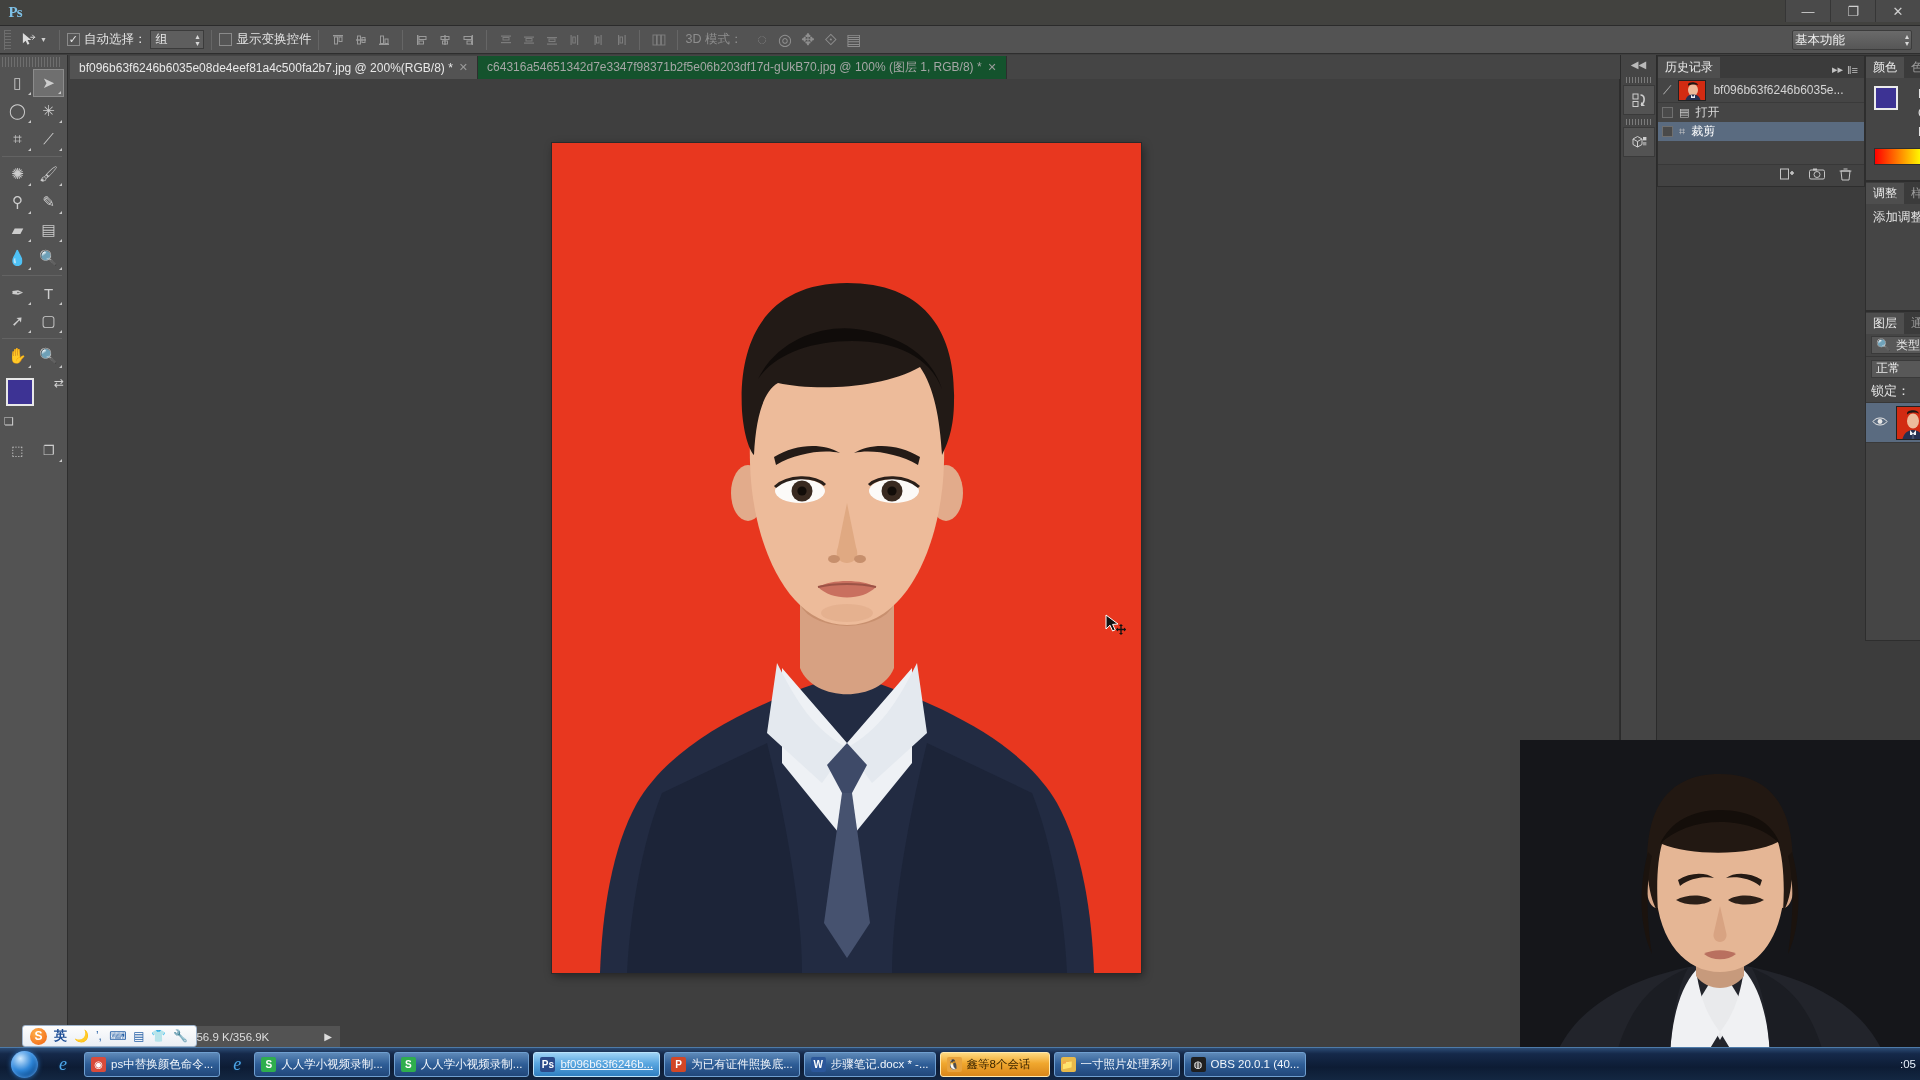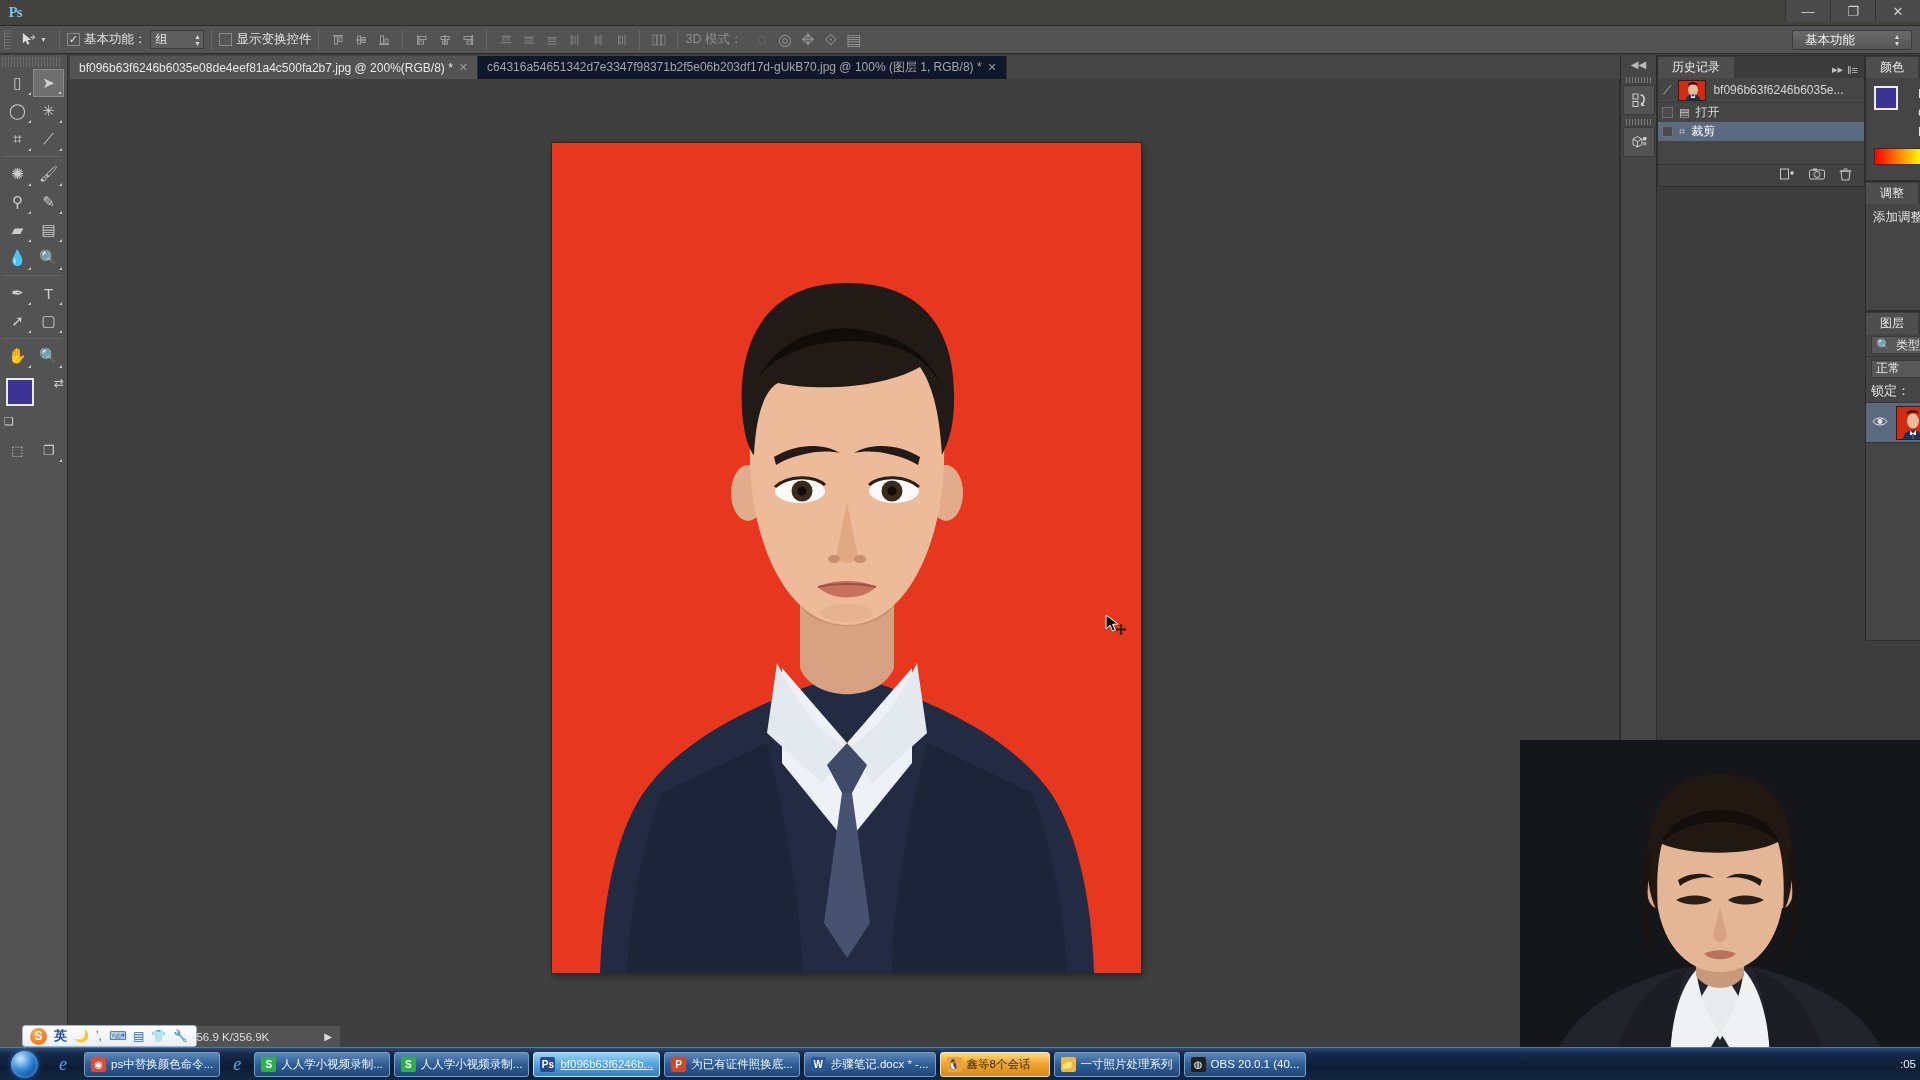--- a/index.html
+++ b/index.html
@@ -60,31 +60,31 @@
   .stepper { font-size: 8px; line-height: 7px; color: #d8d8d8; }
   .align-btn {
     width: 21px; height: 21px; display: flex; align-items: center; justify-content: center;
     margin: 0 1px; color: #9a9a9a;
   }
   .dim { color: #8e8e8e; }
   .workspace-select {
     position: absolute; right: 8px; top: 4px; width: 120px; height: 20px;
     background: linear-gradient(#6a6a6a,#565656); border: 1px solid #3c3c3c; border-radius: 2px;
     color: #f0f0f0; font-size: 12.5px; display: flex; align-items: center;
-    padding: 0 12px; justify-content: space-between; margin-left: 40px;
+    padding: 0 2px; justify-content: space-between; margin-left: 40px;
   }
 
   
   .tabbar {
     position: absolute; left: 70px; top: 55px; width: 1560px; height: 24px;
     background: #454545; display: flex; align-items: flex-end;
   }
   .doctab {
     height: 23px; display: flex; align-items: center; gap: 6px;
-    padding: 0 9px; font-size: 12px; background: #0f172a; color: #a6a6a6;
+    padding: 0 9px; font-size: 12px; background: #14532d; color: #a6a6a6;
     border-right: 1px solid #2e2e2e; white-space: nowrap;
   }
   .doctab.active { background: #535353; color: #e8e8e8; }
   .tab-close { font-size: 11px; color: #9b9b9b; }
 
   
   .toolbox {
     position: absolute; left: 0; top: 55px; width: 68px; height: 1000px;
     background: #535353; border-right: 1px solid #2e2e2e;
   }
@@ -141,21 +141,21 @@
     color: #b9b9b9; font-size: 10px; }
   .rail-btn {
     width: 32px; height: 30px; margin: 2px; background: #535353; border: 1px solid #3a3a3a;
     display: flex; align-items: center; justify-content: center; color: #cfcfcf; font-size: 14px;
   }
   .rail-grip { width: 26px; height: 6px; margin: 4px auto 1px;
     background-image: repeating-linear-gradient(to right, #7b7b7b 0 1px, transparent 1px 3px);}
 
   .panel { position: absolute; background: #454545; border: 1px solid #2e2e2e; }
   .panel-tabs { display: flex; height: 22px; background: #3b3b3b; align-items: flex-end; }
-  .ptab { height: 21px; padding: 0 14px; font-size: 12px; color: #9d9d9d;
+  .ptab { height: 21px; padding: 0 7px; font-size: 12px; color: #9d9d9d;
     display: flex; align-items: center; background: #3b3b3b; }
   .ptab.active { background: #4e4e4e; color: #eaeaea; }
   .panel-menu { margin-left: auto; display: flex; align-items: center; gap: 4px;
     padding: 0 6px 2px 0; color: #c2c2c2; font-size: 11px; }
 
   
   .hist-row { display: flex; align-items: center; height: 19px; font-size: 12px;
     color: #dcdcdc; padding-left: 4px; gap: 6px; }
   .hist-row.sel { background: #5a6b80; color: #fff; }
   .hist-snap { display: flex; align-items: center; gap: 7px; height: 25px; padding-left: 5px;
@@ -266,21 +266,21 @@
       <svg width="15" height="15" viewBox="0 0 16 16">
           <path d="M2 1 L2 12 L5 9.3 L7 13.6 L9 12.6 L7 8.6 L11 8.4 Z" fill="#dcdcdc"></path>
           <path d="M12 3 L14.6 5.6 L12 8.2" fill="none" stroke="#dcdcdc" stroke-width="1"></path>
           <path d="M10 5.6 L15 5.6" stroke="#dcdcdc" stroke-width="1"></path>
         </svg>
     </div>
     <div class="opt-caret">▼</div>
     <div class="opt-sep"></div>
     <label class="opt-label" style="display:flex;align-items:center">
       <span class="opt-check">✓</span>
-      <span>基本功能：</span>
+      <span>自动选择：</span>
     </label>
     <div class="opt-select">
       <span>组</span>
       <span class="stepper">▴<br>▾</span>
     </div>
     <div class="opt-sep"></div>
     <label class="opt-label" style="display:flex;align-items:center">
       <span class="opt-check"></span>
       <span>显示变换控件</span>
     </label>

